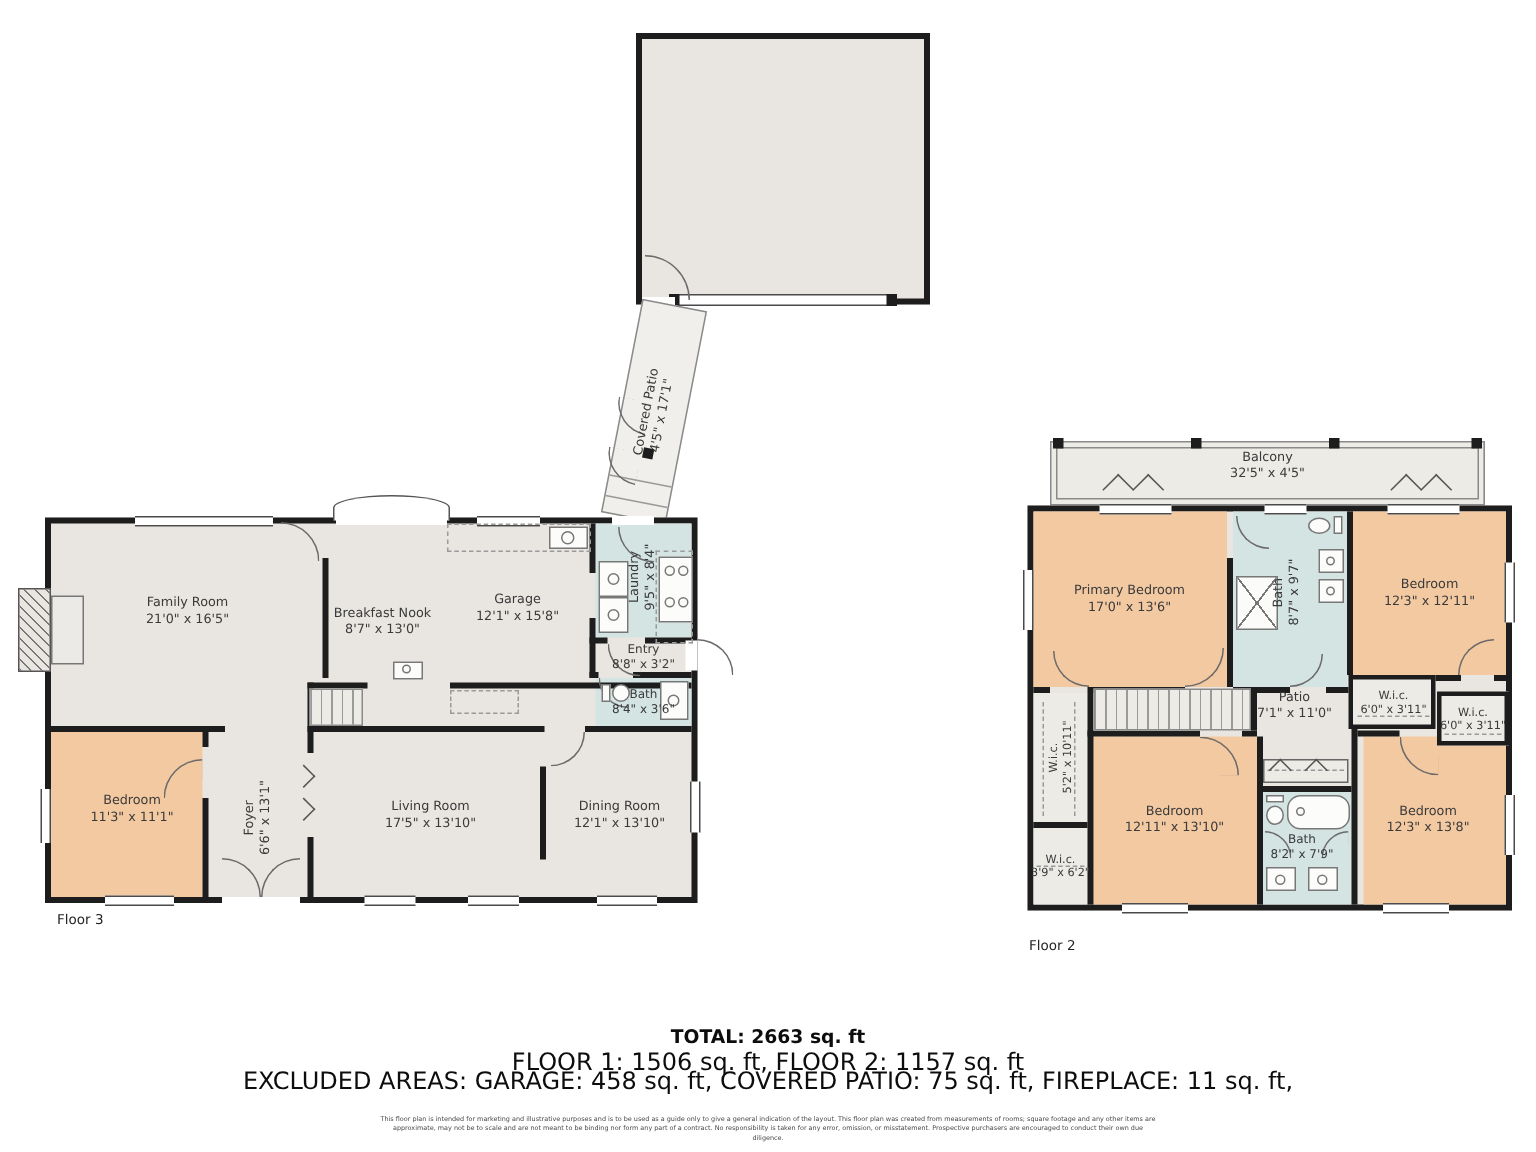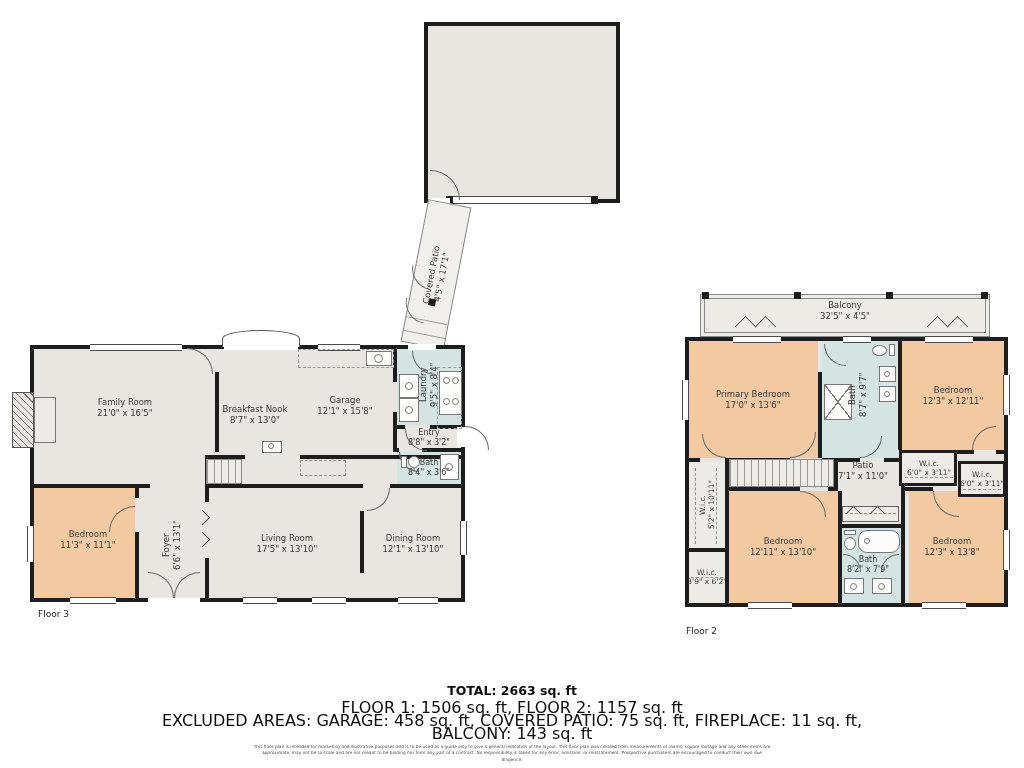--- a/index.html
+++ b/index.html
@@ -322,16 +322,15 @@
   </div>
   <div class="lbl" style="left:902px;top:533px;width:100px;height:28px">
     <span>Bedroom</span>
     <span>12'3" x 13'8"</span>
   </div>
   <div class="floortag" style="left:686px;top:626px">Floor 2</div>
 
   <div class="sumline big" style="top:683px">TOTAL: 2663 sq. ft</div>
   <div class="sumline" style="top:698px">FLOOR 1: 1506 sq. ft, FLOOR 2: 1157 sq. ft</div>
   <div class="sumline" style="top:711px">EXCLUDED AREAS: GARAGE: 458 sq. ft, COVERED PATIO: 75 sq. ft, FIREPLACE: 11 sq. ft,</div>
-  <div class="sumline" style="top:724px">BALCONY: 143 sq. ft</div>
   <div class="disc" style="top:744px">This floor plan is intended for marketing and illustrative purposes and is to be used as a guide only to give a general indication of the layout. This floor plan was created from measurements of rooms; square footage and any other items are approximate, may not be to scale and are not meant to be binding nor form any part of a contract. No responsibility is taken for any error, omission, or misstatement. Prospective purchasers are encouraged to conduct their own due diligence.</div>
 
 </div>
 
 </body></html>

